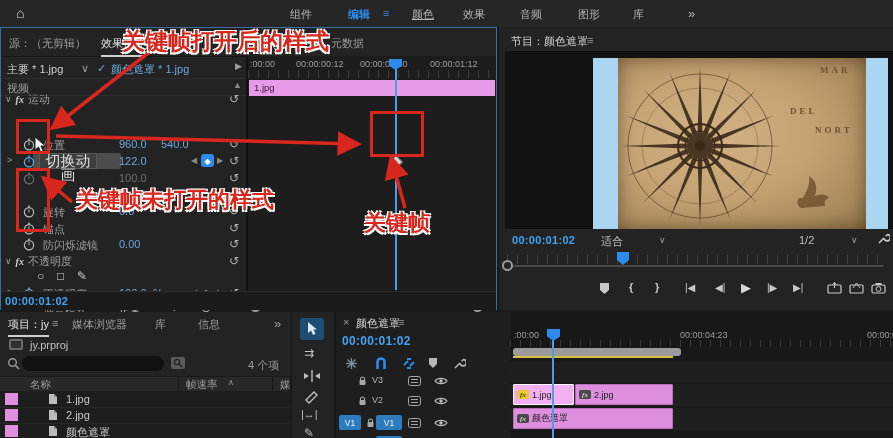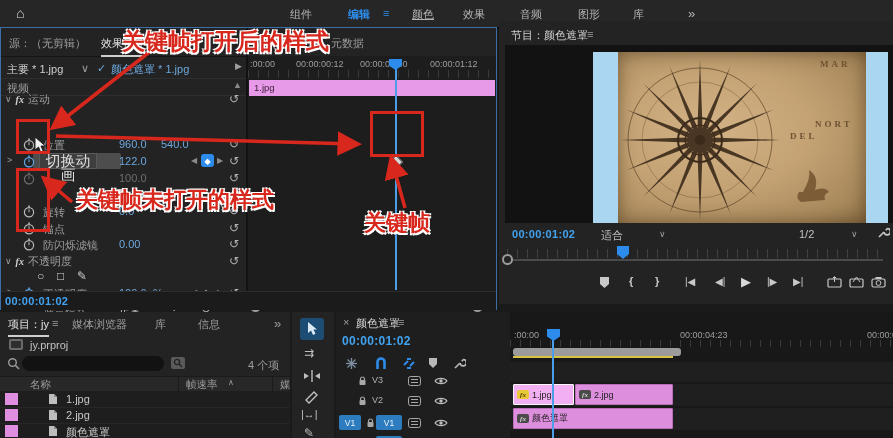--- a/index.html
+++ b/index.html
@@ -231,21 +231,21 @@
       <svg class="abs" style="left:228px;top:261px;" width="13" height="12" viewBox="0 0 13 12">
           <path d="M1 11 H12 M3 11 V5 H10 V11 M6.5 7 V1 M4.5 3 L6.5 1 L8.5 3" stroke="#8a8a8a" fill="none" stroke-width="1.3"></path>
         </svg>
     </div>
 
     <div class="abs" style="left:0;top:263px;width:495px;height:18px;background:#1b1b1b;border-top:1px solid #2c2c2c;">
       <span class="abs tc" style="left:4px;top:3px;">00:00:01:02</span>
     </div>
   </div>
 
-  <div class="abs panel" style="left:499px;top:21px;width:394px;height:283px;">
+  <div class="abs panel" style="left:499px;top:27px;width:394px;height:283px;">
     <div class="abs" style="left:12px;top:7px;color:#cfcfcf;">节目：颜色遮罩</div>
     <span class="abs" style="left:88px;top:7px;color:#9e9e9e;">≡</span>
 
     <div class="abs" style="left:6px;top:24px;width:388px;height:178px;background:#121212;overflow:hidden;">
 
       <div class="abs" style="left:88px;top:7px;width:295px;height:171px;background:#aad6f2;"></div>
 
       <div class="abs" style="left:113px;top:7px;width:248px;height:171px;background:radial-gradient(ellipse at 38% 45%, #d2b285 0%, #c4a274 45%, #a8895c 82%, #8d7147 100%);box-shadow:inset 0 0 18px rgba(60,40,15,.55);">
 
         <svg class="ic abs" style="left:0;top:0;" width="248" height="171" viewBox="0 0 248 171">
@@ -272,21 +272,21 @@
               <use href="#sp" transform="rotate(315 82 88)"></use>
               <use href="#sp" transform="rotate(337.5 82 88)"></use>
           </g>
           <circle cx="82" cy="88" r="22" fill="none" stroke="#3b2a1a" stroke-width="2"></circle>
           <circle cx="82" cy="88" r="15" fill="none" stroke="#3b2a1a" stroke-width="1"></circle>
           <circle cx="82" cy="88" r="5" fill="#3b2a1a"></circle>
 
           <path d="M185 140 q8 -14 6 -22 q10 6 6 20 q10 -4 14 2 q-6 2 -4 8 l-24 2 q-6 -4 -2 -10z" fill="#6e4f2c" opacity=".8"></path>
         </svg>
         <span class="abs" style="left:202px;top:7px;color:#6e5232;font:bold 9px 'Liberation Serif',serif;letter-spacing:3px;">MAR</span>
-        <span class="abs" style="left:172px;top:48px;color:#6e5232;font:bold 9px 'Liberation Serif',serif;letter-spacing:3px;margin-top:31px;">DEL</span>
+        <span class="abs" style="left:172px;top:48px;color:#6e5232;font:bold 9px 'Liberation Serif',serif;letter-spacing:3px;">DEL</span>
         <span class="abs" style="left:197px;top:67px;color:#6e5232;font:bold 9px 'Liberation Serif',serif;letter-spacing:3px;">NORT</span>
       </div>
     </div>
 
     <span class="abs tc" style="left:13px;top:207px;">00:00:01:02</span>
     <span class="abs" style="left:102px;top:207px;color:#c0c0c0;">适合</span>
     <span class="abs" style="left:160px;top:208px;color:#9e9e9e;font-size:9px;">∨</span>
     <span class="abs" style="left:300px;top:207px;color:#c0c0c0;">1/2</span>
     <span class="abs" style="left:352px;top:208px;color:#9e9e9e;font-size:9px;">∨</span>
     <svg class="abs" style="left:378px;top:205px;" width="13" height="13" viewBox="0 0 13 13">

